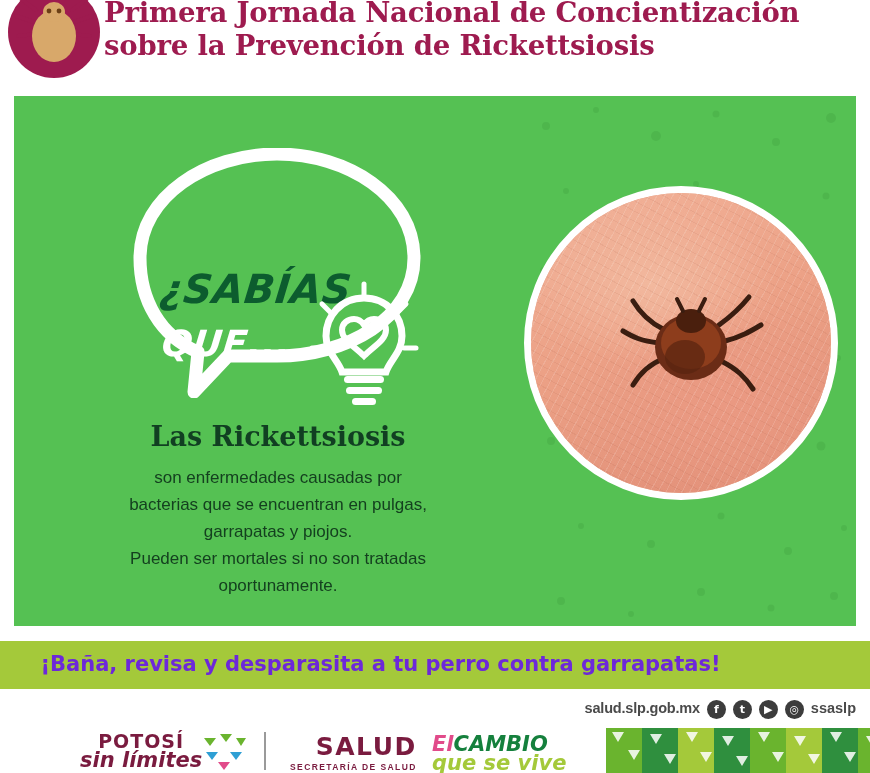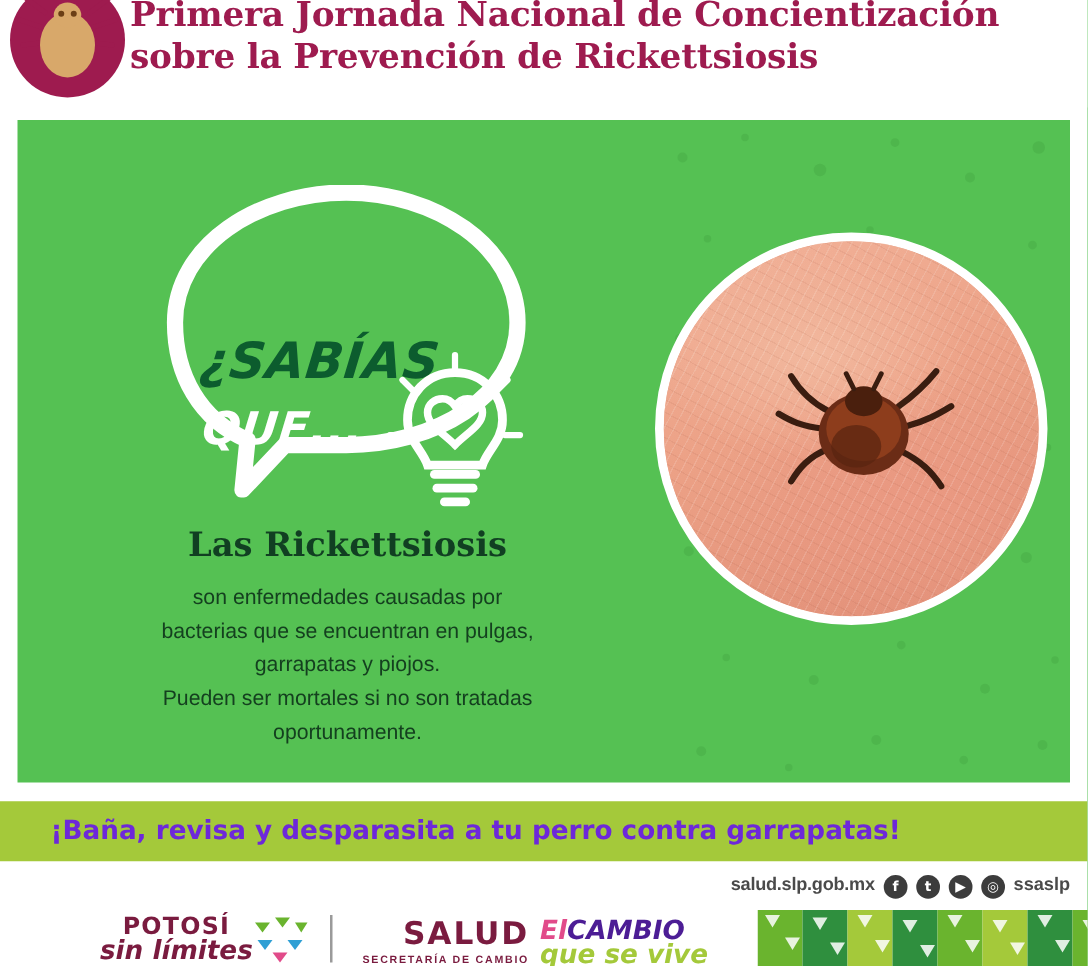--- a/index.html
+++ b/index.html
@@ -289,21 +289,21 @@
     left: 404px;
     top: 4px;
   }
   .logo-cambio .c1 {
     font-family: "DejaVu Sans", sans-serif;
     font-weight: bold;
     font-style: italic;
     font-size: 21px;
     color: #e14b8a;
   }
-  .logo-cambio .c1 .cam { color: #4c1d95; }
+  .logo-cambio .c1 .cam { color: #15803d; }
   .logo-cambio .c2 {
     font-family: "DejaVu Sans", sans-serif;
     font-weight: bold;
     font-style: italic;
     font-size: 21px;
     color: #a4c93a;
     margin-top: -5px;
   }
   .pattern {
     position: absolute;
@@ -462,21 +462,21 @@
     </g>
     <g fill="#e14b8a">
       <path d="M18 30 L30 30 L24 38 Z"></path>
     </g>
   </svg>
 
   <div class="divider"></div>
 
   <div class="logo-salud">
     <div class="s1">SALUD</div>
-    <div class="s2">SECRETARÍA DE CAMBIO</div>
+    <div class="s2">SECRETARÍA DE SALUD</div>
   </div>
 
   <div class="logo-cambio">
     <div class="c1">
       <span>El</span><span class="cam">CAMBIO</span>
     </div>
     <div class="c2">que se vive</div>
   </div>
 
   <svg class="pattern" viewBox="0 0 292 45">

